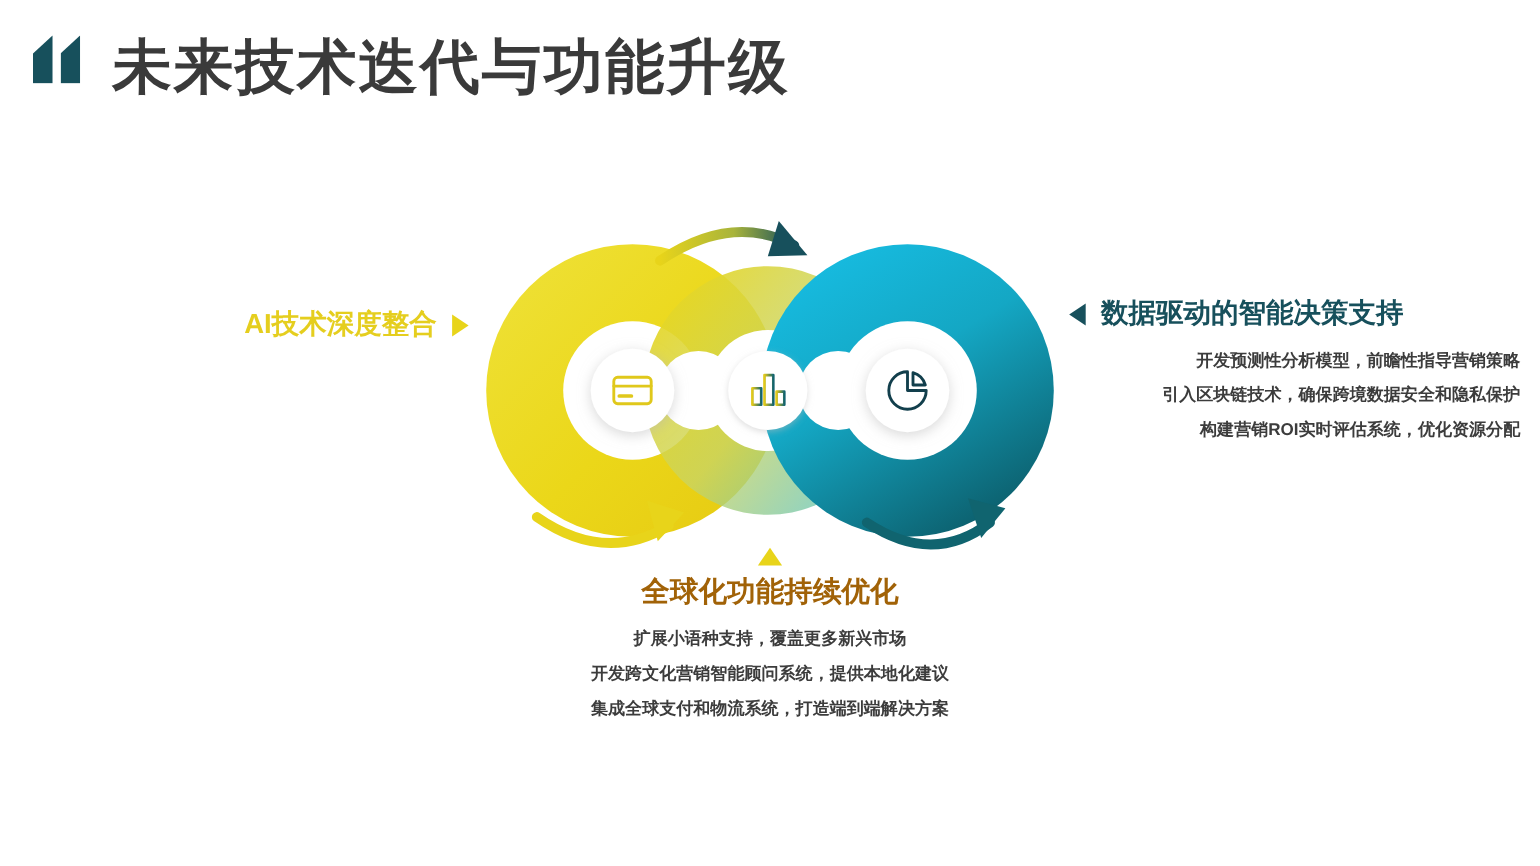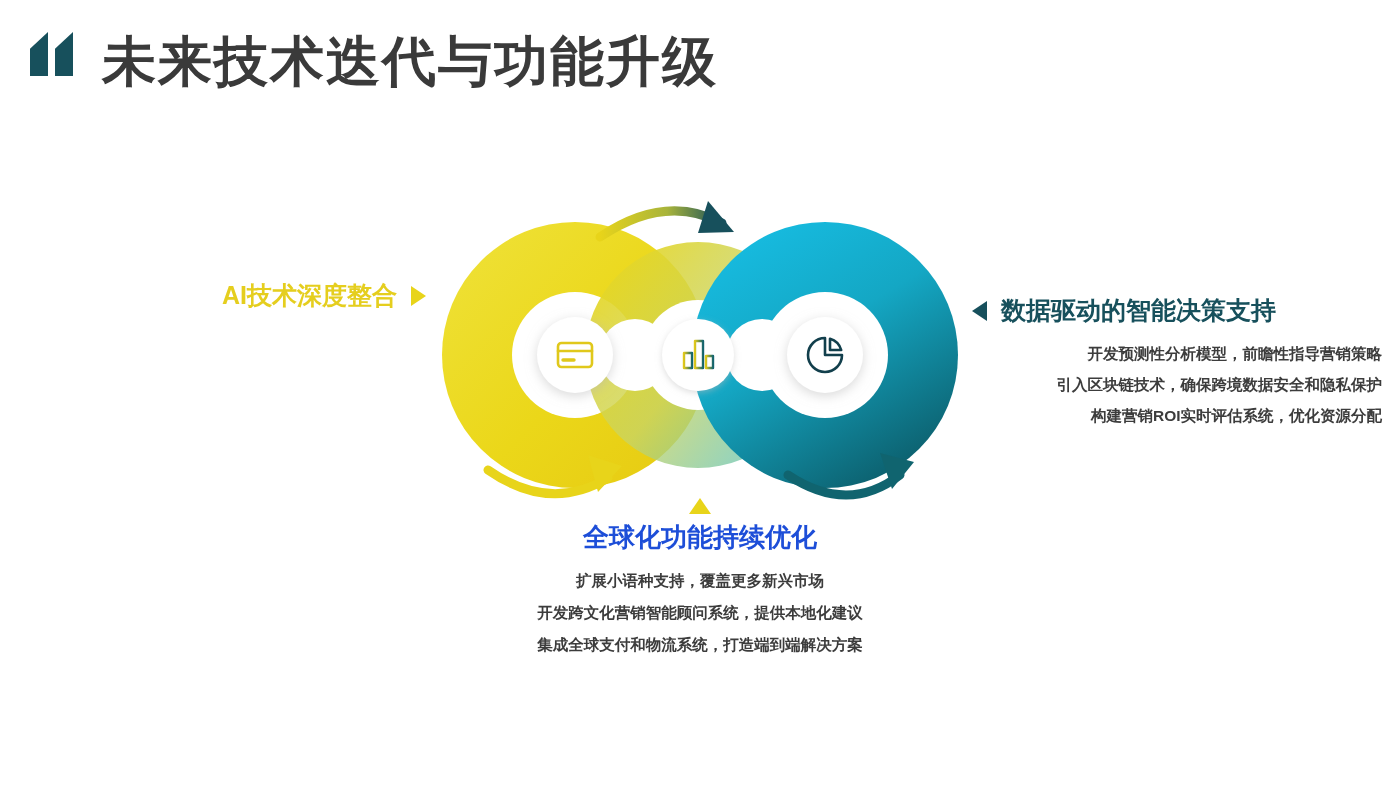--- a/index.html
+++ b/index.html
@@ -111,39 +111,39 @@
   .tri-up {
     border-left: 11px solid transparent;
     border-right: 11px solid transparent;
     border-bottom: 16px solid #E8D41A;
     margin: 0 auto 10px auto;
   }
 
   
   .block-right {
     left: 972px;
-    top: 298px;
+    top: 273px;
     width: 410px;
     text-align: right;
   }
   .block-right .block-head {
     justify-content: flex-start;
     color: #17505C;
   }
 
   
   .block-bottom {
     left: 450px;
     top: 498px;
     width: 500px;
     text-align: center;
   }
   .block-bottom .block-head {
     justify-content: center;
-    color: #1d4ed8;
+    color: #a16207;
     font-size: 26px;
   }
   .block-bottom .block-body { line-height: 2.05; margin-top: 15px; }
 </style>
 </head>
 <body>
 
 <div class="title-row">
   <div class="quote-mark">
     <span class="q1"></span>

